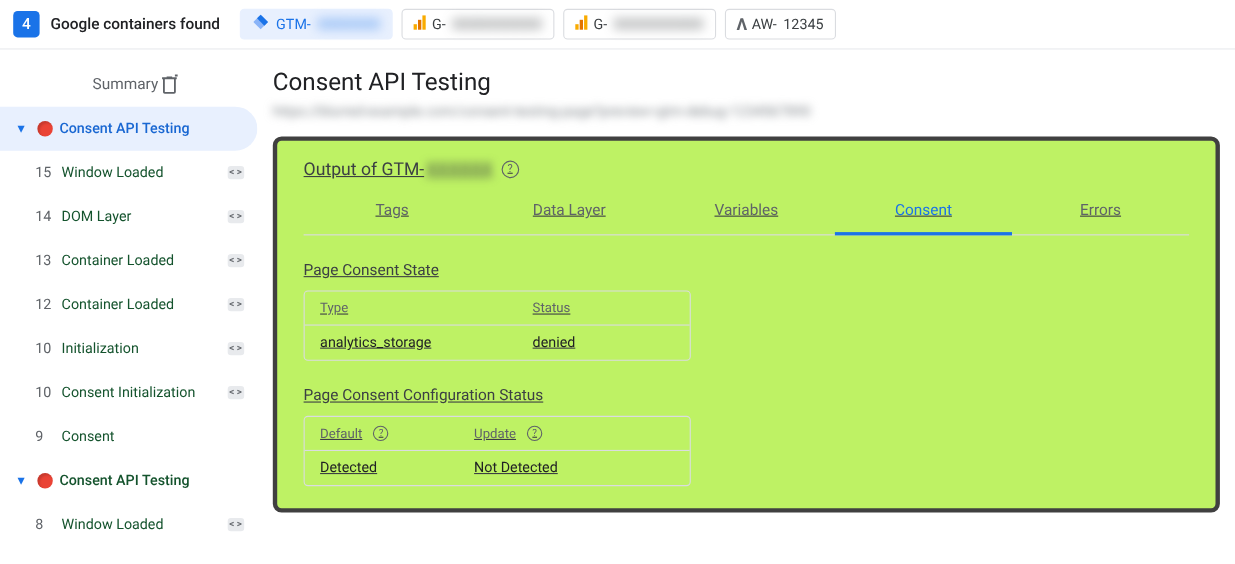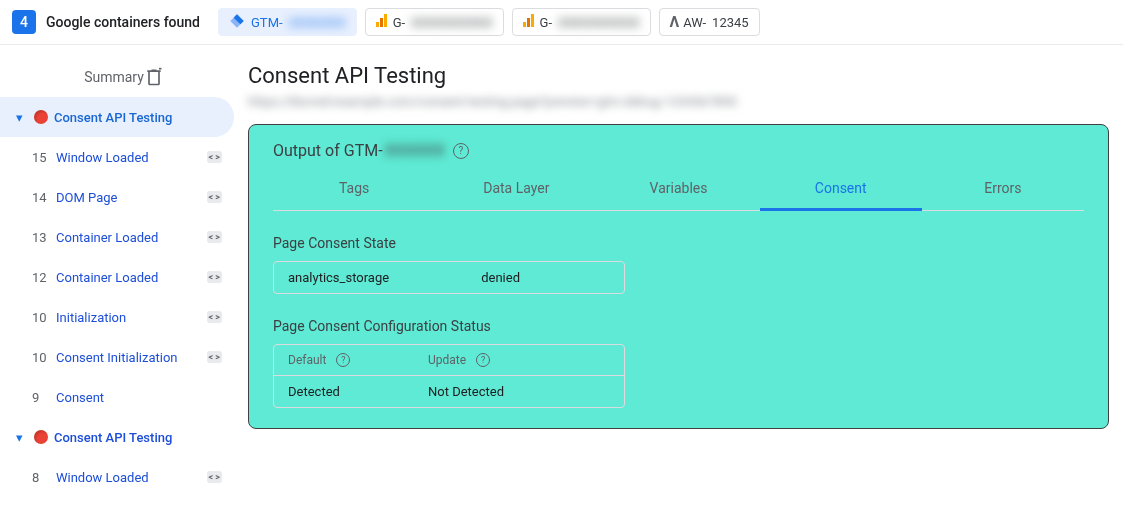--- a/index.html
+++ b/index.html
@@ -94,21 +94,21 @@
       margin: 0 6px;
       box-shadow: inset 2px 2px 2px rgba(0,0,0,0.15);
     }
     .sidebar-item .num {
       width: 20px;
       text-align: left;
       color: #5f6368;
       margin-left: 16px;
       margin-right: 4px;
     }
-    .sidebar-item .label { flex: 1; color: #1d4ed8;}
+    .sidebar-item .label { flex: 1; color: #14532d;}
     .sidebar-item.active .label,
     .sidebar-item.active .num { color: #1967d2; }
     .code-chip {
       background: #e8eaed;
       color: #5f6368;
       font-size: 9px;
       border-radius: 3px;
       padding: 1px 2px;
       font-weight: bold;
       margin-left: 4px;
@@ -129,24 +129,25 @@
     .sub-blur {
       height: 20px;
       filter: blur(4px);
       color: #80868b;
       margin-bottom: 10px;
       font-size:13px;
       white-space: nowrap;
       overflow: hidden;
     }
     .card {
-      border: 1px solid #404040;
+      border: 4px solid #404040;
       border-radius: 8px;
       padding: 16px 24px 20px 24px;
-      background: #5eead4;
+      background: #bef264;
+      text-decoration: underline;
     }
     .output-line {
       display: flex;
       align-items: center;
       gap: 2px;
       font-size: 16px;
       color: #3c4043;
       margin-bottom: 4px;
     }
     .output-line .blur-c { filter: blur(4px); }
@@ -275,21 +276,21 @@
           <span class="dot"></span>
           <span class="label">Consent API Testing</span>
         </div>
         <div class="sidebar-item">
           <span class="num">15</span>
           <span class="label">Window Loaded</span>
           <span class="code-chip">&lt; &gt;</span>
         </div>
         <div class="sidebar-item">
           <span class="num">14</span>
-          <span class="label">DOM Page</span>
+          <span class="label">DOM Layer</span>
           <span class="code-chip">&lt; &gt;</span>
         </div>
         <div class="sidebar-item">
           <span class="num">13</span>
           <span class="label">Container Loaded</span>
           <span class="code-chip">&lt; &gt;</span>
         </div>
         <div class="sidebar-item">
           <span class="num">12</span>
           <span class="label">Container Loaded</span>
@@ -336,20 +337,24 @@
       <div class="tabs" id="tabs-row">
           <div class="tab">Tags</div>
           <div class="tab">Data Layer</div>
           <div class="tab">Variables</div>
           <div class="tab active">Consent</div>
           <div class="tab">Errors</div>
         </div>
 
       <div class="section-heading-sm">Page Consent State</div>
       <div class="mini-table">
+        <div class="hdr">
+          <div class="c1">Type</div>
+          <div class="c2">Status</div>
+        </div>
         <div class="row">
           <div class="c1">analytics_storage</div>
           <div class="c2">denied</div>
         </div>
       </div>
 
       <div class="section-heading-sm">Page Consent Configuration Status</div>
       <div class="mini-table cfg">
         <div class="hdr">
           <div class="c1">

